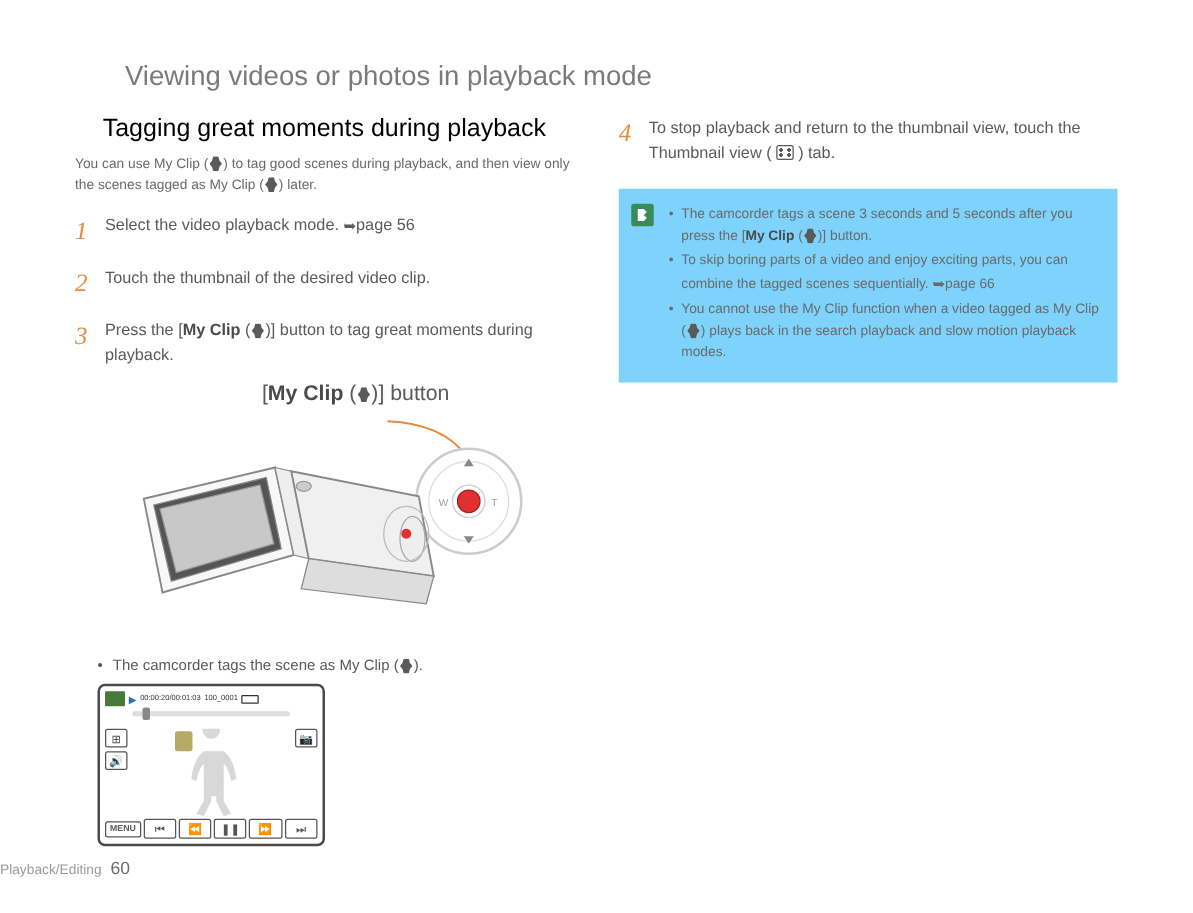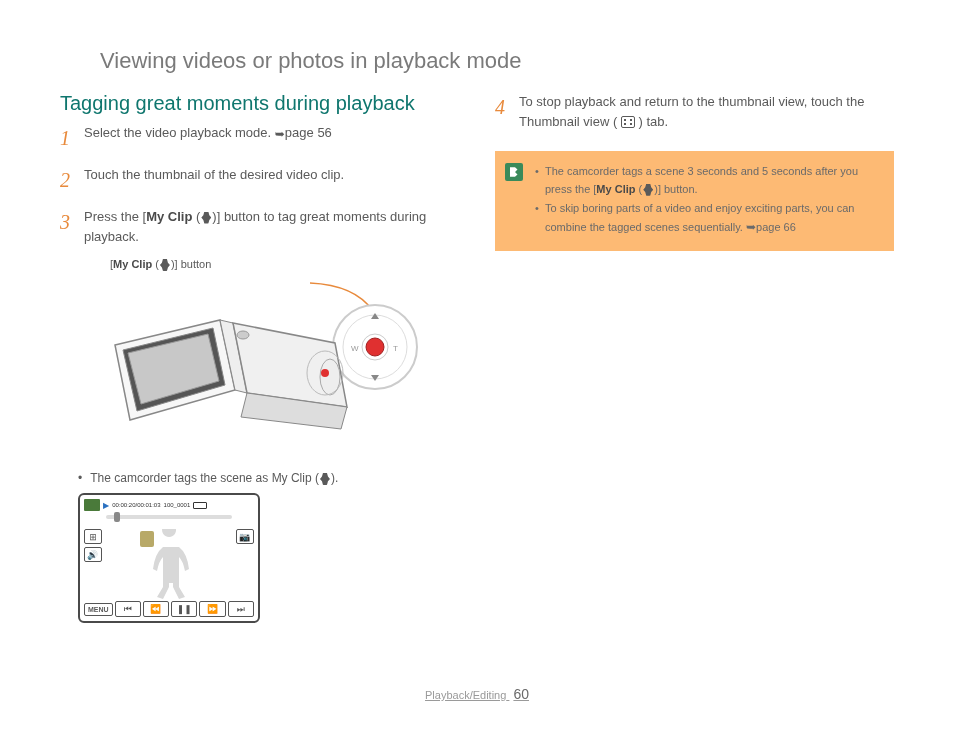--- a/index.html
+++ b/index.html
@@ -20,23 +20,24 @@
     margin-left: 40px;
   }
   .columns {
     display: flex;
     gap: 36px;
   }
   .col-left { flex: 1; }
   .col-right { flex: 1; }
   .section-heading {
     font-size: 20px;
-    color: #0f766e;
+    color: #000000;
     font-weight: 400;
     margin-bottom: 8px;
+    text-align: center;
   }
   .intro-text {
     font-size: 11px;
     line-height: 1.5;
     color: #6a6a6a;
     margin-bottom: 14px;
   }
   .step {
     display: flex;
     gap: 8px;
@@ -80,22 +81,22 @@
     background:
       radial-gradient(circle at 25% 30%, #5a5a5a 1.5px, transparent 1.5px),
       radial-gradient(circle at 75% 30%, #5a5a5a 1.5px, transparent 1.5px),
       radial-gradient(circle at 25% 70%, #5a5a5a 1.5px, transparent 1.5px),
       radial-gradient(circle at 75% 70%, #5a5a5a 1.5px, transparent 1.5px);
   }
   .illustration-block {
     margin: 6px 0 16px 0;
   }
   .callout-label {
-    text-align: left;
-    font-size: 11px;
+    text-align: center;
+    font-size: 17px;
     color: #5a5a5a;
     margin-bottom: 4px;
     margin-left: 50px;
   }
   .camcorder-svg {
     display: block;
     margin: 0 auto;
   }
   .bullet-row {
     display: flex;
@@ -154,21 +155,21 @@
   }
   .ps-bottom .menu-label {
     font-size:7px; font-weight:bold; padding:2px 3px; border:1.5px solid #555; border-radius:2px;
   }
   .ps-ctrl {
     flex:1; height:16px; border:1.5px solid #555; border-radius:2px;
     display:flex; align-items:center; justify-content:center; font-size:9px; color:#555;
   }
   .note-box {
     margin-top: 20px;
-    background: #fdba74;
+    background: #7dd3fc;
     padding: 12px 14px 12px 40px;
     font-size: 11px;
     line-height: 1.6;
     color: #6a6a6a;
     position: relative;
   }
   .note-icon {
     position: absolute;
     left: 10px; top: 12px;
     width: 18px; height: 18px;
@@ -184,24 +185,23 @@
   }
   .note-box ul { list-style: none; }
   .note-box li { position: relative; padding-left: 10px; margin-bottom: 2px; }
   .note-box li::before {
     content: "•"; position: absolute; left: 0; top: 0;
   }
   .footer {
     position: absolute;
     bottom: 28px;
     left: 0; right: 0;
-    text-align: center;
+    text-align: left;
     font-size: 11px;
     color: #9a9a9a;
-    text-decoration: underline;
   }
   .footer .pagenum {
     color: #6a6a6a;
     font-size: 14px;
     margin-left: 4px;
   }
   .bold { font-weight: bold; color: #4a4a4a; }
   .clip-tag-on-screen {
     position:absolute; left:60px; top:36px; width:14px; height:16px;
     background:#b8a968; border-radius:2px;
@@ -209,20 +209,23 @@
 </style>
 </head>
 <body>
 
 <h1 class="page-title">Viewing videos or photos in playback mode</h1>
 
 <div class="columns">
 
   <div class="col-left">
     <h2 class="section-heading">Tagging great moments during playback</h2>
+    <p class="intro-text">
+      <span>You can use My Clip (</span><span class="clip-icon"></span><span>) to tag good scenes during playback, and then view only the scenes tagged as My Clip (</span><span class="clip-icon"></span><span>) later.</span>
+    </p>
 
     <div class="step">
       <div class="step-num">1</div>
       <div class="step-body">
         <span>Select the video playback mode. </span><span class="arrow-icon">➥</span><span>page 56</span>
       </div>
     </div>
 
     <div class="step">
       <div class="step-num">2</div>
@@ -321,20 +324,23 @@
 
     <div class="note-box">
       <div class="note-icon"></div>
       <ul>
         <li>
           <span>The camcorder tags a scene 3 seconds and 5 seconds after you press the [</span><span class="bold">My Clip</span><span> (</span><span class="clip-icon"></span><span>)] button.</span>
         </li>
         <li>
           <span>To skip boring parts of a video and enjoy exciting parts, you can combine the tagged scenes sequentially. </span><span class="arrow-icon">➥</span><span>page 66</span>
         </li>
+        <li>
+          <span>You cannot use the My Clip function when a video tagged as My Clip (</span><span class="clip-icon"></span><span>) plays back in the search playback and slow motion playback modes.</span>
+        </li>
       </ul>
     </div>
   </div>
 </div>
 
 <div class="footer">
   <span>Playback/Editing</span>
   <span class="pagenum">60</span>
 </div>
 

